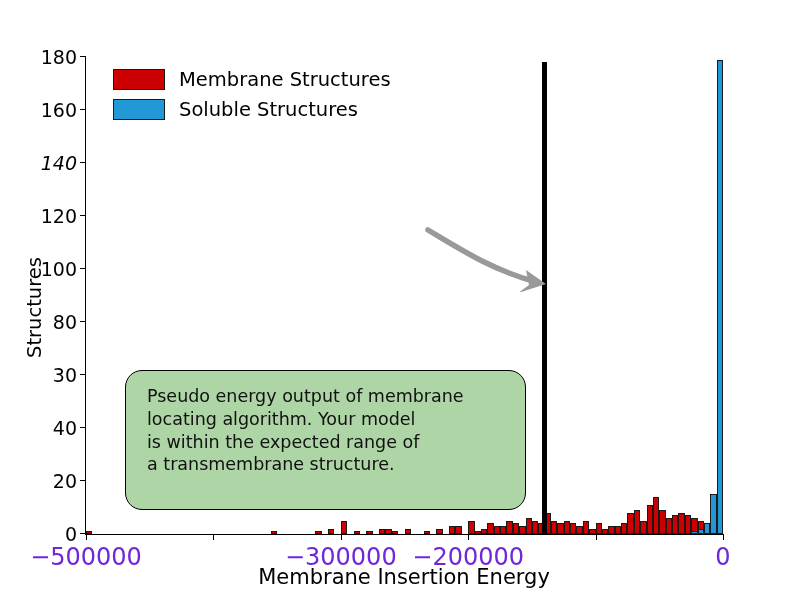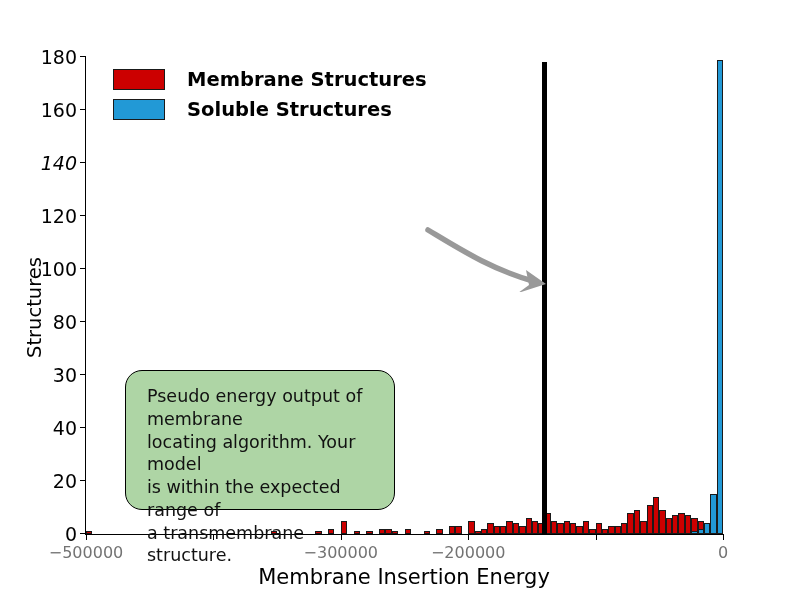--- a/index.html
+++ b/index.html
@@ -26,21 +26,21 @@
   .ytick{position:absolute;left:-6px;width:6px;height:0;border-top:1.4px solid #000;}
   .ytick-label{
     position:absolute; right:100%; margin-right:9px;
     transform:translateY(-50%);
     font-size:19px; color:#000; white-space:nowrap;
   }
   .xtick{position:absolute;top:0;height:6px;width:0;border-left:1.4px solid #000;}
   .xtick-label{
     position:absolute; top:9px;
     transform:translateX(-50%);
-    font-size:16px; color:#737373; white-space:nowrap;
+    font-size:24px; color:#6d28d9; white-space:nowrap;
   }
 
   
   #xlabel{
     position:absolute; left:85px; width:638px; top:565px;
     text-align:center; font-size:21px; color:#000;
   }
   #ylabel{
     position:absolute;
     left:-205px; top:296px; width:478px;
@@ -54,28 +54,28 @@
 
   
   #model-line{position:absolute;bottom:0;width:5px;background:#000;}
 
   
   #legend{
     position:absolute; left:113px; top:68px;
     display:flex; flex-direction:column; gap:7px;
     padding:0;
   }
-  .legend-row{display:flex;align-items:center;gap:22px;font-weight:bold;}
+  .legend-row{display:flex;align-items:center;gap:14px;}
   .legend-swatch{width:52px;height:21px;border:1.1px solid #1a1a1a;box-sizing:border-box;}
   .legend-text{font-size:19.5px;color:#000;white-space:nowrap;}
 
   
   #annotation-box{
     position:absolute; left:125px; top:370px;
-    width:270px; height:140px;
+    width:401px; height:140px;
     background:#aed5a5;
     border:1.6px solid #000;
     border-radius:17px;
     box-sizing:border-box;
     padding:14px 0 0 21px;
   }
   #annotation-text{
     font-size:17.5px; color:#111; line-height:1.30; white-space:pre-line;
   }
 

